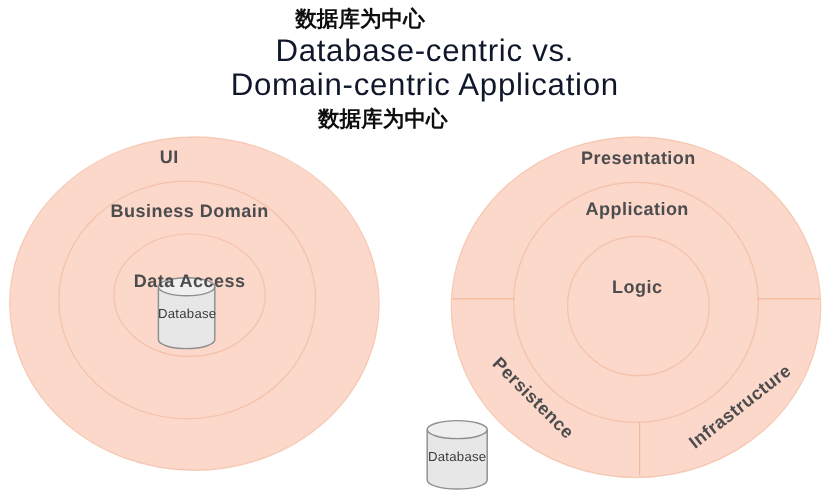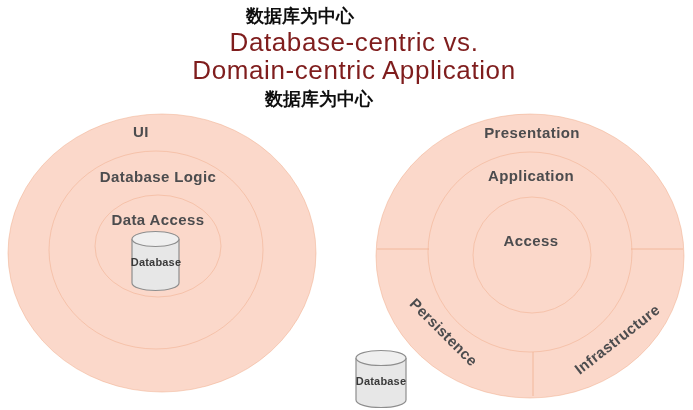--- a/index.html
+++ b/index.html
@@ -12,35 +12,35 @@
   .cyl-body{fill:#e7e7e7;stroke:#8e8e8e;stroke-width:1.2;}
   .cyl-top{fill:#efefef;stroke:#8e8e8e;stroke-width:1.2;}
 
   .zh{position:absolute;transform:translateX(-50%);white-space:nowrap;
       font-size:18px;font-weight:600;color:#0e0e0e;}
   .zh-top{left:300px;top:4px;}
   .zh-bottom{left:319px;top:87px;}
 
   .title{position:absolute;left:354px;top:28px;transform:translateX(-50%);
          text-align:center;font-size:26px;line-height:28px;font-weight:300;
-         color:#7f1d1d;letter-spacing:.6px;white-space:nowrap;}
+         color:#0f172a;letter-spacing:.6px;white-space:nowrap;}
 
   .ring-label{position:absolute;transform:translate(-50%,-50%);font-size:15px;
               font-weight:700;letter-spacing:.4px;color:#4c4c4e;white-space:nowrap;}
   .lbl-ui{left:141px;top:131px;}
   .lbl-bl{left:158px;top:176px;}
-  .lbl-da{left:158px;top:219px;}
+  .lbl-da{left:158px;top:235px;}
   .lbl-pres{left:532px;top:132px;}
   .lbl-app{left:531px;top:175px;}
   .lbl-dom{left:531px;top:240px;}
   .lbl-pers{left:444px;top:332px;transform:translate(-50%,-50%) rotate(45deg);}
   .lbl-infra{left:617px;top:339px;transform:translate(-50%,-50%) rotate(-38deg);}
 
   .db-label{position:absolute;transform:translate(-50%,-50%);font-size:11px;
-            font-weight:700;letter-spacing:.2px;color:#3a3a3a;white-space:nowrap;}
+            font-weight:400;letter-spacing:.2px;color:#3a3a3a;white-space:nowrap;}
   .db-left{left:156px;top:262px;}
   .db-right{left:381px;top:381px;}
 </style>
 </head>
 <body>
 
 <div class="canvas">
 
   <svg width="693" height="410" viewBox="0 0 693 410">
 
@@ -65,24 +65,24 @@
   </svg>
 
   <div class="zh zh-top">数据库为中心</div>
   <div class="title">
     <div>Database-centric vs.</div>
     <div>Domain-centric Application</div>
   </div>
   <div class="zh zh-bottom">数据库为中心</div>
 
   <div class="ring-label lbl-ui">UI</div>
-  <div class="ring-label lbl-bl">Database Logic</div>
+  <div class="ring-label lbl-bl">Business Domain</div>
   <div class="ring-label lbl-da">Data Access</div>
   <div class="db-label db-left">Database</div>
 
   <div class="ring-label lbl-app">Application</div>
   <div class="ring-label lbl-pres">Presentation</div>
-  <div class="ring-label lbl-dom">Access</div>
+  <div class="ring-label lbl-dom">Logic</div>
   <div class="ring-label lbl-pers">Persistence</div>
   <div class="ring-label lbl-infra">Infrastructure</div>
   <div class="db-label db-right">Database</div>
 
 </div>
 
 </body></html>

